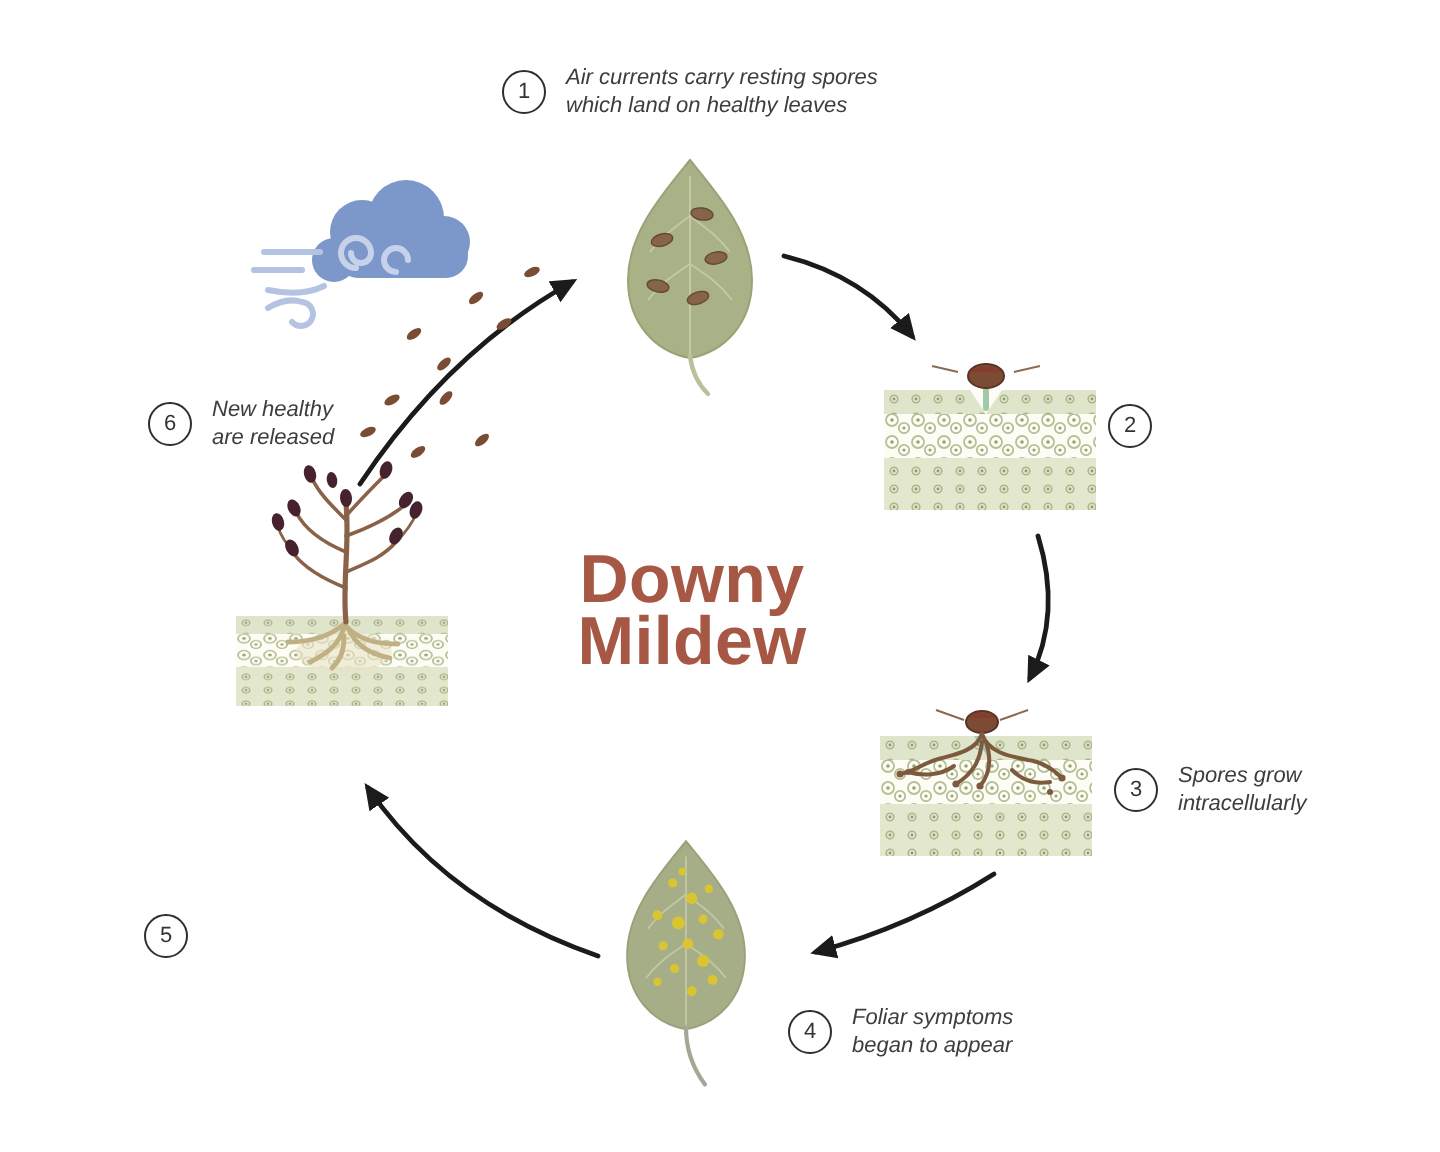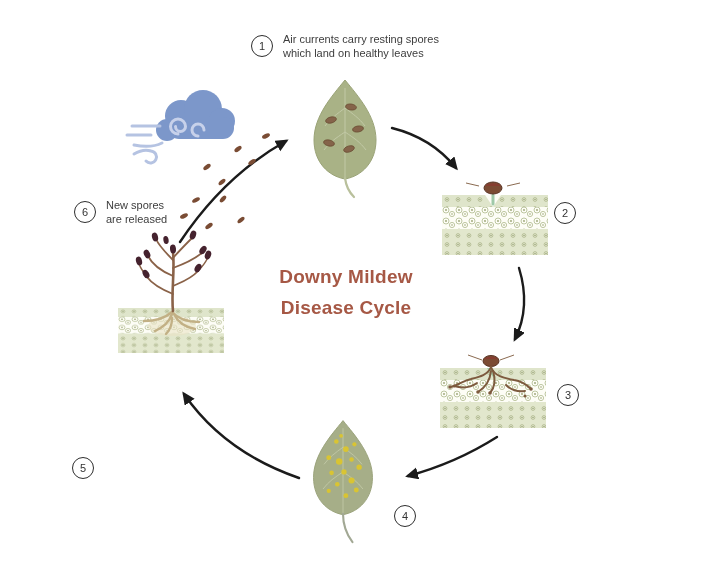--- a/index.html
+++ b/index.html
@@ -7,24 +7,24 @@
     position:relative;width:720px;height:576px;background:#ffffff;overflow:hidden;
     font-family:"Liberation Sans", sans-serif;
   }
   .art{position:absolute;left:0;top:0;}
   .step{position:absolute;display:flex;align-items:center;gap:10px;transform:translateY(-50%);}
   .badge{
     width:22px;height:22px;border:1.6px solid #2e2e2e;border-radius:50%;
     display:flex;align-items:center;justify-content:center;
     font-size:11px;color:#333333;background:#ffffff;flex:none;box-sizing:border-box;
   }
-  .lbl{font-size:11px;line-height:14px;color:#3d3d3d;white-space:pre-line;}
+  .lbl{font-size:11px;line-height:14px;color:#3d3d3d;white-space:pre-line;font-style:italic;}
   .title{
-    position:absolute;left:228px;top:261px;width:236px;text-align:center;
-    font-size:19px;font-weight:bold;color:#a65845;line-height:31px;letter-spacing:.2px;
+    position:absolute;left:228px;top:275px;width:236px;text-align:center;
+    font-size:34px;font-weight:bold;color:#a65845;line-height:31px;letter-spacing:.2px;
   }
 </style>
 </head>
 <body>
 
 <div class="canvas">
 
   <svg class="art" width="720" height="576" viewBox="0 0 720 576">
     <defs>
       <marker id="ah" markerUnits="userSpaceOnUse" markerWidth="16" markerHeight="14" refX="10" refY="6" orient="auto">
@@ -191,44 +191,47 @@
         <ellipse cx="155" cy="237" rx="3" ry="4.5" transform="rotate(-15 155 237)"></ellipse>
         <ellipse cx="193" cy="235" rx="3" ry="4.5" transform="rotate(20 193 235)"></ellipse>
         <ellipse cx="173" cy="249" rx="3" ry="4.5" transform="rotate(-5 173 249)"></ellipse>
         <ellipse cx="166" cy="240" rx="2.6" ry="4" transform="rotate(-10 166 240)"></ellipse>
       </g>
     </g>
   </svg>
 
   <div class="title">
     <div>Downy Mildew</div>
-    <div>Disease Cycle</div>
   </div>
 
   <div class="step" style="left:251px;top:46px;">
     <div class="badge">1</div>
     <div class="lbl">Air currents carry resting spores
 which land on healthy leaves</div>
   </div>
 
   <div class="step" style="left:554px;top:213px;">
     <div class="badge">2</div>
   </div>
 
   <div class="step" style="left:557px;top:395px;">
     <div class="badge">3</div>
+    <div class="lbl">Spores grow
+intracellularly</div>
   </div>
 
   <div class="step" style="left:394px;top:516px;">
     <div class="badge">4</div>
+    <div class="lbl">Foliar symptoms
+began to appear</div>
   </div>
 
   <div class="step" style="left:72px;top:468px;">
     <div class="badge">5</div>
   </div>
 
   <div class="step" style="left:74px;top:212px;">
     <div class="badge">6</div>
-    <div class="lbl">New spores
+    <div class="lbl">New healthy
 are released</div>
   </div>
 
 </div>
 
 </body></html>

